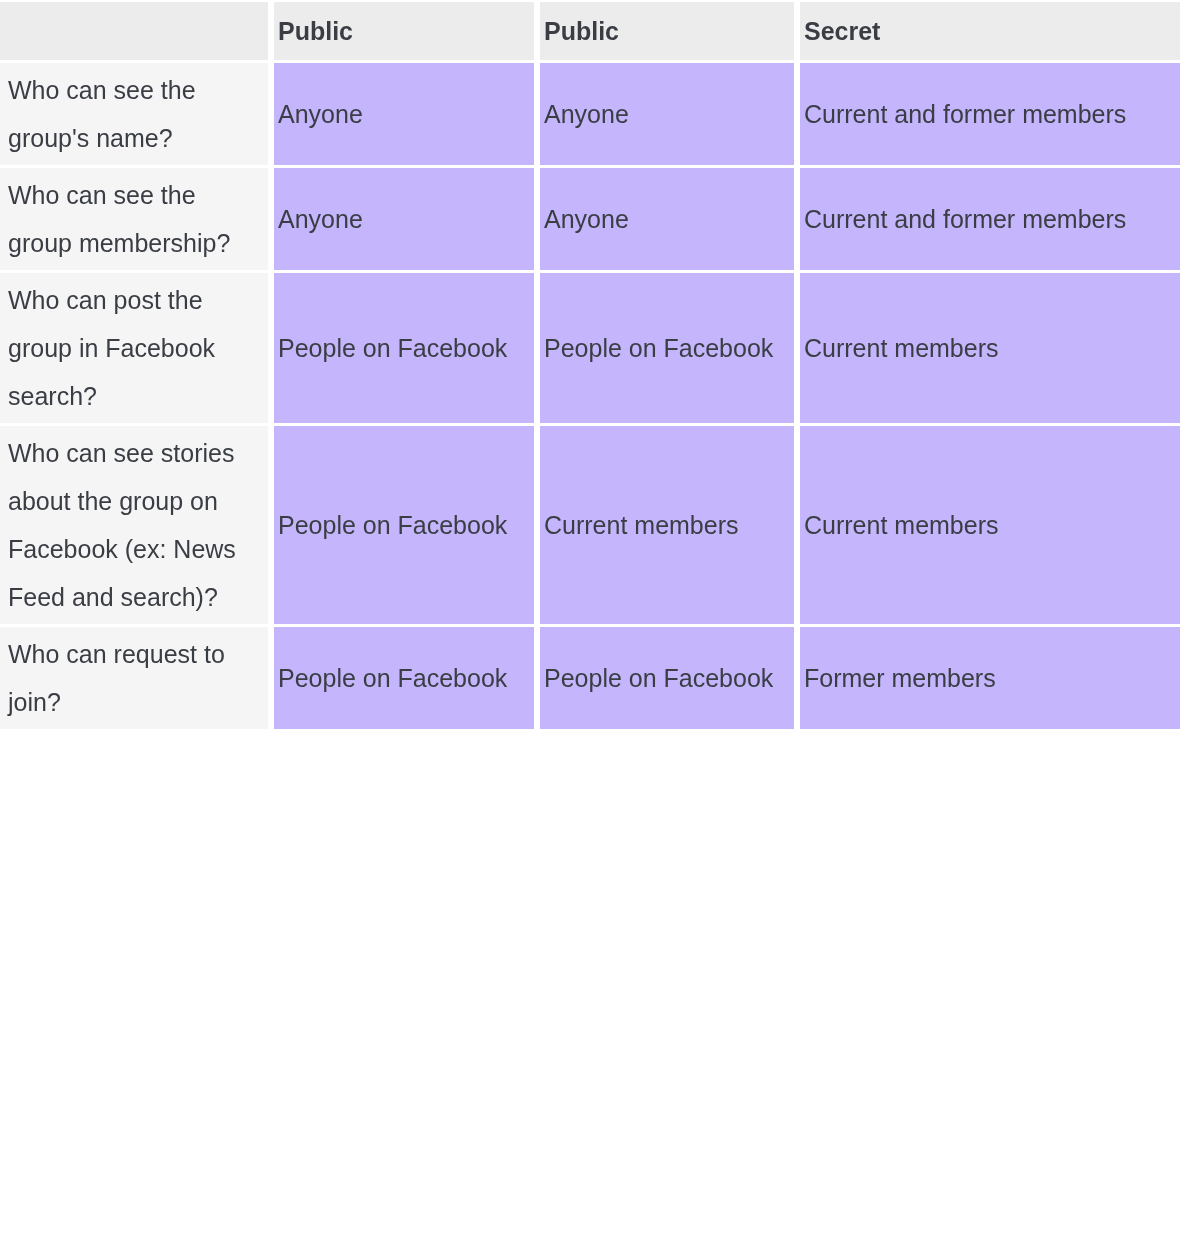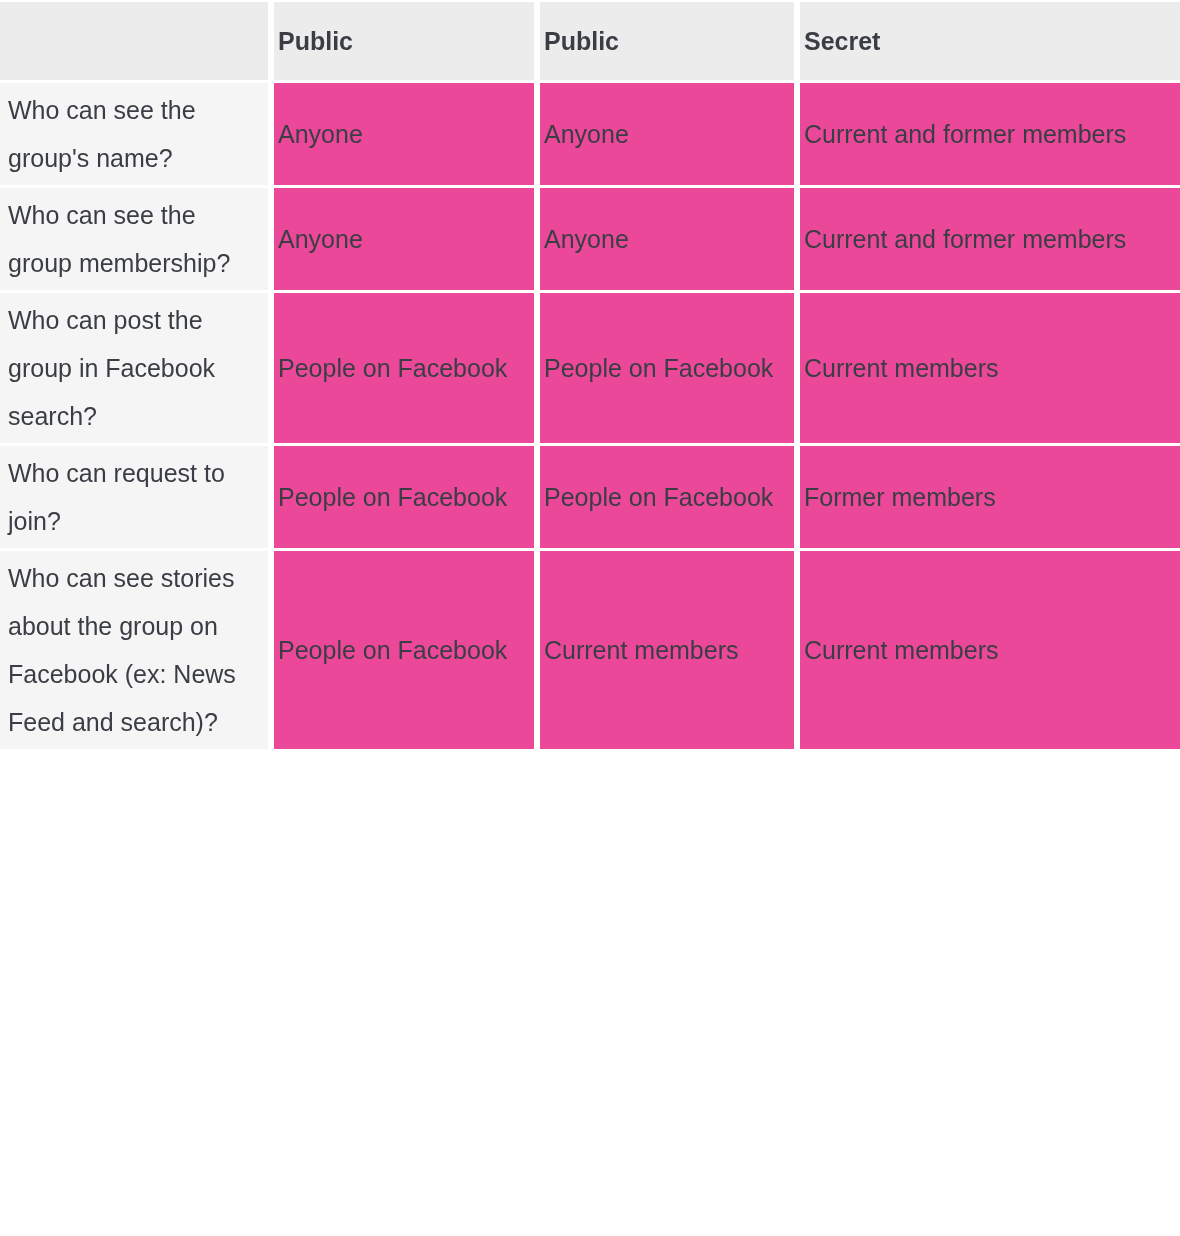--- a/index.html
+++ b/index.html
@@ -36,25 +36,25 @@
     border-bottom: 3px solid var(--gap);
     overflow: hidden;
   }
   th:not(:last-child), td:not(:last-child) {
     border-right: 6px solid var(--gap);
   }
   thead tr { height: 58px; }
   th {
     background: var(--header-bg);
     font-weight: bold;
-    padding: 15px 4px;
+    padding: 5px 4px;
   }
   td {
     padding: 3px 4px;
-    background: #ec4899;
+    background: #c4b5fd;
   }
   td.question {
     background: var(--row-label-bg);
     padding: 3px 29px 3px 8px; 
   }
 </style>
 </head>
 <body>
 
 <table class="privacy-table">
@@ -85,25 +85,25 @@
       <td>Anyone</td>
       <td>Current and former members</td>
     </tr>
     <tr>
       <td class="question">Who can post the group in Facebook search?</td>
       <td>People on Facebook</td>
       <td>People on Facebook</td>
       <td>Current members</td>
     </tr>
     <tr>
+      <td class="question">Who can see stories about the group on Facebook (ex: News Feed and search)?</td>
+      <td>People on Facebook</td>
+      <td>Current members</td>
+      <td>Current members</td>
+    </tr>
+    <tr>
       <td class="question">Who can request to join?</td>
       <td>People on Facebook</td>
       <td>People on Facebook</td>
       <td>Former members</td>
     </tr>
-    <tr>
-      <td class="question">Who can see stories about the group on Facebook (ex: News Feed and search)?</td>
-      <td>People on Facebook</td>
-      <td>Current members</td>
-      <td>Current members</td>
-    </tr>
   </tbody>
 </table>
 
 </body></html>

